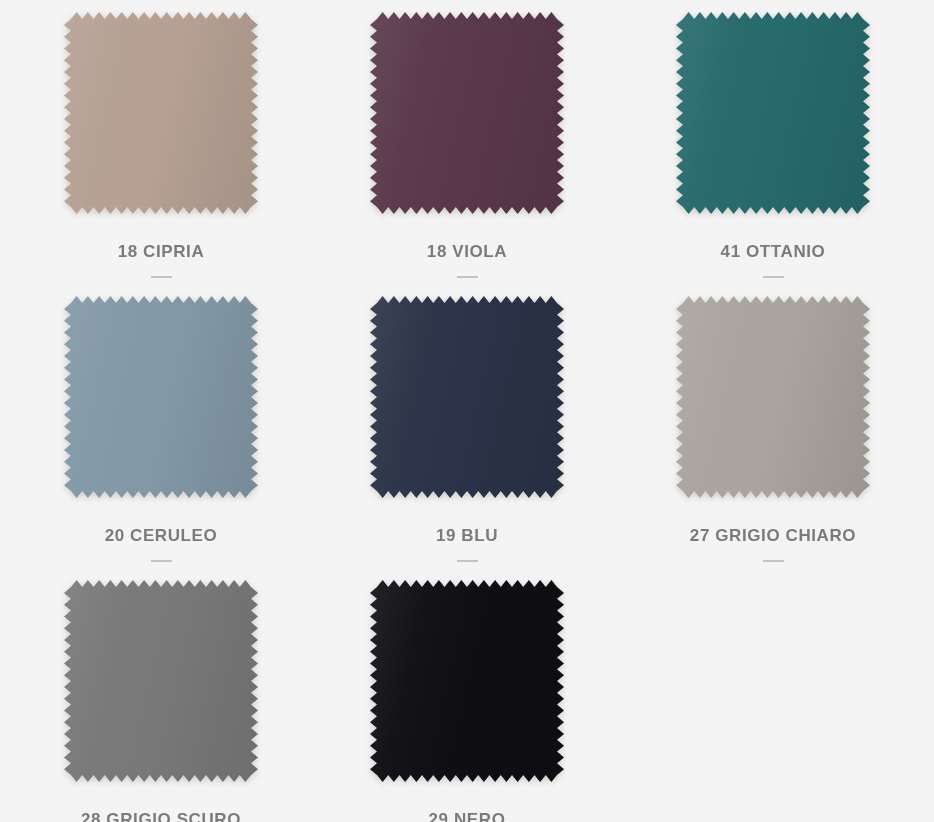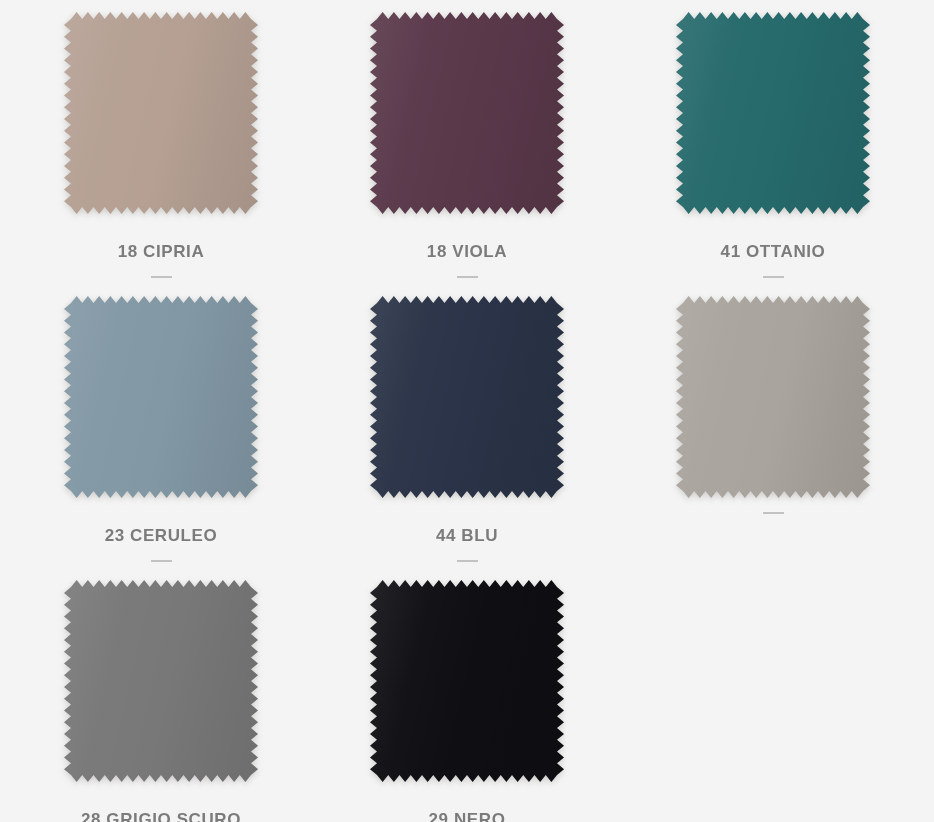--- a/index.html
+++ b/index.html
@@ -117,40 +117,41 @@
       <div class="swatch-caption">41 OTTANIO</div>
       <div class="swatch-rule"></div>
     </div>
     <div class="swatch-cell">
       <div class="swatch-figure" style="--pink-mask: none;">
         <svg class="swatch-fabric" viewBox="0 0 194 202" preserveAspectRatio="none">
           <polygon points="7.00,7.00 12.63,0.00 18.25,7.00 23.88,0.00 29.50,7.00 35.13,0.00 40.75,7.00 46.38,0.00 52.00,7.00 57.63,0.00 63.25,7.00 68.88,0.00 74.50,7.00 80.13,0.00 85.75,7.00 91.38,0.00 97.00,7.00 102.63,0.00 108.25,7.00 113.88,0.00 119.50,7.00 125.13,0.00 130.75,7.00 136.38,0.00 142.00,7.00 147.63,0.00 153.25,7.00 158.88,0.00 164.50,7.00 170.13,0.00 175.75,7.00 181.38,0.00 187.00,7.00 194.00,12.88 187.00,18.75 194.00,24.63 187.00,30.50 194.00,36.38 187.00,42.25 194.00,48.13 187.00,54.00 194.00,59.88 187.00,65.75 194.00,71.63 187.00,77.50 194.00,83.38 187.00,89.25 194.00,95.13 187.00,101.00 194.00,106.88 187.00,112.75 194.00,118.63 187.00,124.50 194.00,130.38 187.00,136.25 194.00,142.13 187.00,148.00 194.00,153.88 187.00,159.75 194.00,165.63 187.00,171.50 194.00,177.38 187.00,183.25 194.00,189.13 187.00,195.00 181.38,202.00 175.75,195.00 170.13,202.00 164.50,195.00 158.88,202.00 153.25,195.00 147.63,202.00 142.00,195.00 136.38,202.00 130.75,195.00 125.13,202.00 119.50,195.00 113.88,202.00 108.25,195.00 102.63,202.00 97.00,195.00 91.38,202.00 85.75,195.00 80.13,202.00 74.50,195.00 68.88,202.00 63.25,195.00 57.63,202.00 52.00,195.00 46.38,202.00 40.75,195.00 35.13,202.00 29.50,195.00 23.88,202.00 18.25,195.00 12.63,202.00 7.00,195.00 0.00,189.13 7.00,183.25 0.00,177.38 7.00,171.50 0.00,165.63 7.00,159.75 0.00,153.88 7.00,148.00 0.00,142.13 7.00,136.25 0.00,130.38 7.00,124.50 0.00,118.63 7.00,112.75 0.00,106.88 7.00,101.00 0.00,95.13 7.00,89.25 0.00,83.38 7.00,77.50 0.00,71.63 7.00,65.75 0.00,59.88 7.00,54.00 0.00,48.13 7.00,42.25 0.00,36.38 7.00,30.50 0.00,24.63 7.00,18.75 0.00,12.88" fill="#8298a5"></polygon>
         </svg>
         <div class="swatch-sheen" style="clip-path: polygon(3.608% 3.465%, 6.508% 0%, 9.407% 3.465%, 12.307% 0%, 15.206% 3.465%, 18.106% 0%, 21.005% 3.465%, 23.905% 0%, 26.804% 3.465%, 29.704% 0%, 32.603% 3.465%, 35.503% 0%, 38.402% 3.465%, 41.302% 0%, 44.201% 3.465%, 47.101% 0%, 50% 3.465%, 52.899% 0%, 55.799% 3.465%, 58.698% 0%, 61.598% 3.465%, 64.497% 0%, 67.397% 3.465%, 70.296% 0%, 73.196% 3.465%, 76.095% 0%, 78.995% 3.465%, 81.894% 0%, 84.794% 3.465%, 87.693% 0%, 90.593% 3.465%, 93.492% 0%, 96.392% 3.465%, 100% 6.374%, 96.392% 9.282%, 100% 12.191%, 96.392% 15.099%, 100% 18.007%, 96.392% 20.916%, 100% 23.824%, 96.392% 26.733%, 100% 29.641%, 96.392% 32.55%, 100% 35.458%, 96.392% 38.366%, 100% 41.275%, 96.392% 44.183%, 100% 47.092%, 96.392% 50%, 100% 52.908%, 96.392% 55.817%, 100% 58.725%, 96.392% 61.634%, 100% 64.542%, 96.392% 67.45%, 100% 70.359%, 96.392% 73.267%, 100% 76.176%, 96.392% 79.084%, 100% 81.993%, 96.392% 84.901%, 100% 87.809%, 96.392% 90.718%, 100% 93.626%, 96.392% 96.535%, 93.492% 100%, 90.593% 96.535%, 87.693% 100%, 84.794% 96.535%, 81.894% 100%, 78.995% 96.535%, 76.095% 100%, 73.196% 96.535%, 70.296% 100%, 67.397% 96.535%, 64.497% 100%, 61.598% 96.535%, 58.698% 100%, 55.799% 96.535%, 52.899% 100%, 50% 96.535%, 47.101% 100%, 44.201% 96.535%, 41.302% 100%, 38.402% 96.535%, 35.503% 100%, 32.603% 96.535%, 29.704% 100%, 26.804% 96.535%, 23.905% 100%, 21.005% 96.535%, 18.106% 100%, 15.206% 96.535%, 12.307% 100%, 9.407% 96.535%, 6.508% 100%, 3.608% 96.535%, 0% 93.626%, 3.608% 90.718%, 0% 87.809%, 3.608% 84.901%, 0% 81.993%, 3.608% 79.084%, 0% 76.176%, 3.608% 73.267%, 0% 70.359%, 3.608% 67.45%, 0% 64.542%, 3.608% 61.634%, 0% 58.725%, 3.608% 55.817%, 0% 52.908%, 3.608% 50%, 0% 47.092%, 3.608% 44.183%, 0% 41.275%, 3.608% 38.366%, 0% 35.458%, 3.608% 32.55%, 0% 29.641%, 3.608% 26.733%, 0% 23.824%, 3.608% 20.916%, 0% 18.007%, 3.608% 15.099%, 0% 12.191%, 3.608% 9.282%, 0% 6.374%);"></div>
       </div>
-      <div class="swatch-caption">23 CERULEO</div>
+      <div class="swatch-caption">20 CERULEO</div>
       <div class="swatch-rule"></div>
     </div>
     <div class="swatch-cell">
       <div class="swatch-figure" style="--pink-mask: none;">
         <svg class="swatch-fabric" viewBox="0 0 194 202" preserveAspectRatio="none">
           <polygon points="7.00,7.00 12.63,0.00 18.25,7.00 23.88,0.00 29.50,7.00 35.13,0.00 40.75,7.00 46.38,0.00 52.00,7.00 57.63,0.00 63.25,7.00 68.88,0.00 74.50,7.00 80.13,0.00 85.75,7.00 91.38,0.00 97.00,7.00 102.63,0.00 108.25,7.00 113.88,0.00 119.50,7.00 125.13,0.00 130.75,7.00 136.38,0.00 142.00,7.00 147.63,0.00 153.25,7.00 158.88,0.00 164.50,7.00 170.13,0.00 175.75,7.00 181.38,0.00 187.00,7.00 194.00,12.88 187.00,18.75 194.00,24.63 187.00,30.50 194.00,36.38 187.00,42.25 194.00,48.13 187.00,54.00 194.00,59.88 187.00,65.75 194.00,71.63 187.00,77.50 194.00,83.38 187.00,89.25 194.00,95.13 187.00,101.00 194.00,106.88 187.00,112.75 194.00,118.63 187.00,124.50 194.00,130.38 187.00,136.25 194.00,142.13 187.00,148.00 194.00,153.88 187.00,159.75 194.00,165.63 187.00,171.50 194.00,177.38 187.00,183.25 194.00,189.13 187.00,195.00 181.38,202.00 175.75,195.00 170.13,202.00 164.50,195.00 158.88,202.00 153.25,195.00 147.63,202.00 142.00,195.00 136.38,202.00 130.75,195.00 125.13,202.00 119.50,195.00 113.88,202.00 108.25,195.00 102.63,202.00 97.00,195.00 91.38,202.00 85.75,195.00 80.13,202.00 74.50,195.00 68.88,202.00 63.25,195.00 57.63,202.00 52.00,195.00 46.38,202.00 40.75,195.00 35.13,202.00 29.50,195.00 23.88,202.00 18.25,195.00 12.63,202.00 7.00,195.00 0.00,189.13 7.00,183.25 0.00,177.38 7.00,171.50 0.00,165.63 7.00,159.75 0.00,153.88 7.00,148.00 0.00,142.13 7.00,136.25 0.00,130.38 7.00,124.50 0.00,118.63 7.00,112.75 0.00,106.88 7.00,101.00 0.00,95.13 7.00,89.25 0.00,83.38 7.00,77.50 0.00,71.63 7.00,65.75 0.00,59.88 7.00,54.00 0.00,48.13 7.00,42.25 0.00,36.38 7.00,30.50 0.00,24.63 7.00,18.75 0.00,12.88" fill="#2a3347"></polygon>
         </svg>
         <div class="swatch-sheen" style="clip-path: polygon(3.608% 3.465%, 6.508% 0%, 9.407% 3.465%, 12.307% 0%, 15.206% 3.465%, 18.106% 0%, 21.005% 3.465%, 23.905% 0%, 26.804% 3.465%, 29.704% 0%, 32.603% 3.465%, 35.503% 0%, 38.402% 3.465%, 41.302% 0%, 44.201% 3.465%, 47.101% 0%, 50% 3.465%, 52.899% 0%, 55.799% 3.465%, 58.698% 0%, 61.598% 3.465%, 64.497% 0%, 67.397% 3.465%, 70.296% 0%, 73.196% 3.465%, 76.095% 0%, 78.995% 3.465%, 81.894% 0%, 84.794% 3.465%, 87.693% 0%, 90.593% 3.465%, 93.492% 0%, 96.392% 3.465%, 100% 6.374%, 96.392% 9.282%, 100% 12.191%, 96.392% 15.099%, 100% 18.007%, 96.392% 20.916%, 100% 23.824%, 96.392% 26.733%, 100% 29.641%, 96.392% 32.55%, 100% 35.458%, 96.392% 38.366%, 100% 41.275%, 96.392% 44.183%, 100% 47.092%, 96.392% 50%, 100% 52.908%, 96.392% 55.817%, 100% 58.725%, 96.392% 61.634%, 100% 64.542%, 96.392% 67.45%, 100% 70.359%, 96.392% 73.267%, 100% 76.176%, 96.392% 79.084%, 100% 81.993%, 96.392% 84.901%, 100% 87.809%, 96.392% 90.718%, 100% 93.626%, 96.392% 96.535%, 93.492% 100%, 90.593% 96.535%, 87.693% 100%, 84.794% 96.535%, 81.894% 100%, 78.995% 96.535%, 76.095% 100%, 73.196% 96.535%, 70.296% 100%, 67.397% 96.535%, 64.497% 100%, 61.598% 96.535%, 58.698% 100%, 55.799% 96.535%, 52.899% 100%, 50% 96.535%, 47.101% 100%, 44.201% 96.535%, 41.302% 100%, 38.402% 96.535%, 35.503% 100%, 32.603% 96.535%, 29.704% 100%, 26.804% 96.535%, 23.905% 100%, 21.005% 96.535%, 18.106% 100%, 15.206% 96.535%, 12.307% 100%, 9.407% 96.535%, 6.508% 100%, 3.608% 96.535%, 0% 93.626%, 3.608% 90.718%, 0% 87.809%, 3.608% 84.901%, 0% 81.993%, 3.608% 79.084%, 0% 76.176%, 3.608% 73.267%, 0% 70.359%, 3.608% 67.45%, 0% 64.542%, 3.608% 61.634%, 0% 58.725%, 3.608% 55.817%, 0% 52.908%, 3.608% 50%, 0% 47.092%, 3.608% 44.183%, 0% 41.275%, 3.608% 38.366%, 0% 35.458%, 3.608% 32.55%, 0% 29.641%, 3.608% 26.733%, 0% 23.824%, 3.608% 20.916%, 0% 18.007%, 3.608% 15.099%, 0% 12.191%, 3.608% 9.282%, 0% 6.374%);"></div>
       </div>
-      <div class="swatch-caption">44 BLU</div>
+      <div class="swatch-caption">19 BLU</div>
       <div class="swatch-rule"></div>
     </div>
     <div class="swatch-cell">
       <div class="swatch-figure" style="--pink-mask: none;">
         <svg class="swatch-fabric" viewBox="0 0 194 202" preserveAspectRatio="none">
           <polygon points="7.00,7.00 12.63,0.00 18.25,7.00 23.88,0.00 29.50,7.00 35.13,0.00 40.75,7.00 46.38,0.00 52.00,7.00 57.63,0.00 63.25,7.00 68.88,0.00 74.50,7.00 80.13,0.00 85.75,7.00 91.38,0.00 97.00,7.00 102.63,0.00 108.25,7.00 113.88,0.00 119.50,7.00 125.13,0.00 130.75,7.00 136.38,0.00 142.00,7.00 147.63,0.00 153.25,7.00 158.88,0.00 164.50,7.00 170.13,0.00 175.75,7.00 181.38,0.00 187.00,7.00 194.00,12.88 187.00,18.75 194.00,24.63 187.00,30.50 194.00,36.38 187.00,42.25 194.00,48.13 187.00,54.00 194.00,59.88 187.00,65.75 194.00,71.63 187.00,77.50 194.00,83.38 187.00,89.25 194.00,95.13 187.00,101.00 194.00,106.88 187.00,112.75 194.00,118.63 187.00,124.50 194.00,130.38 187.00,136.25 194.00,142.13 187.00,148.00 194.00,153.88 187.00,159.75 194.00,165.63 187.00,171.50 194.00,177.38 187.00,183.25 194.00,189.13 187.00,195.00 181.38,202.00 175.75,195.00 170.13,202.00 164.50,195.00 158.88,202.00 153.25,195.00 147.63,202.00 142.00,195.00 136.38,202.00 130.75,195.00 125.13,202.00 119.50,195.00 113.88,202.00 108.25,195.00 102.63,202.00 97.00,195.00 91.38,202.00 85.75,195.00 80.13,202.00 74.50,195.00 68.88,202.00 63.25,195.00 57.63,202.00 52.00,195.00 46.38,202.00 40.75,195.00 35.13,202.00 29.50,195.00 23.88,202.00 18.25,195.00 12.63,202.00 7.00,195.00 0.00,189.13 7.00,183.25 0.00,177.38 7.00,171.50 0.00,165.63 7.00,159.75 0.00,153.88 7.00,148.00 0.00,142.13 7.00,136.25 0.00,130.38 7.00,124.50 0.00,118.63 7.00,112.75 0.00,106.88 7.00,101.00 0.00,95.13 7.00,89.25 0.00,83.38 7.00,77.50 0.00,71.63 7.00,65.75 0.00,59.88 7.00,54.00 0.00,48.13 7.00,42.25 0.00,36.38 7.00,30.50 0.00,24.63 7.00,18.75 0.00,12.88" fill="#a9a49d"></polygon>
         </svg>
         <div class="swatch-sheen" style="clip-path: polygon(3.608% 3.465%, 6.508% 0%, 9.407% 3.465%, 12.307% 0%, 15.206% 3.465%, 18.106% 0%, 21.005% 3.465%, 23.905% 0%, 26.804% 3.465%, 29.704% 0%, 32.603% 3.465%, 35.503% 0%, 38.402% 3.465%, 41.302% 0%, 44.201% 3.465%, 47.101% 0%, 50% 3.465%, 52.899% 0%, 55.799% 3.465%, 58.698% 0%, 61.598% 3.465%, 64.497% 0%, 67.397% 3.465%, 70.296% 0%, 73.196% 3.465%, 76.095% 0%, 78.995% 3.465%, 81.894% 0%, 84.794% 3.465%, 87.693% 0%, 90.593% 3.465%, 93.492% 0%, 96.392% 3.465%, 100% 6.374%, 96.392% 9.282%, 100% 12.191%, 96.392% 15.099%, 100% 18.007%, 96.392% 20.916%, 100% 23.824%, 96.392% 26.733%, 100% 29.641%, 96.392% 32.55%, 100% 35.458%, 96.392% 38.366%, 100% 41.275%, 96.392% 44.183%, 100% 47.092%, 96.392% 50%, 100% 52.908%, 96.392% 55.817%, 100% 58.725%, 96.392% 61.634%, 100% 64.542%, 96.392% 67.45%, 100% 70.359%, 96.392% 73.267%, 100% 76.176%, 96.392% 79.084%, 100% 81.993%, 96.392% 84.901%, 100% 87.809%, 96.392% 90.718%, 100% 93.626%, 96.392% 96.535%, 93.492% 100%, 90.593% 96.535%, 87.693% 100%, 84.794% 96.535%, 81.894% 100%, 78.995% 96.535%, 76.095% 100%, 73.196% 96.535%, 70.296% 100%, 67.397% 96.535%, 64.497% 100%, 61.598% 96.535%, 58.698% 100%, 55.799% 96.535%, 52.899% 100%, 50% 96.535%, 47.101% 100%, 44.201% 96.535%, 41.302% 100%, 38.402% 96.535%, 35.503% 100%, 32.603% 96.535%, 29.704% 100%, 26.804% 96.535%, 23.905% 100%, 21.005% 96.535%, 18.106% 100%, 15.206% 96.535%, 12.307% 100%, 9.407% 96.535%, 6.508% 100%, 3.608% 96.535%, 0% 93.626%, 3.608% 90.718%, 0% 87.809%, 3.608% 84.901%, 0% 81.993%, 3.608% 79.084%, 0% 76.176%, 3.608% 73.267%, 0% 70.359%, 3.608% 67.45%, 0% 64.542%, 3.608% 61.634%, 0% 58.725%, 3.608% 55.817%, 0% 52.908%, 3.608% 50%, 0% 47.092%, 3.608% 44.183%, 0% 41.275%, 3.608% 38.366%, 0% 35.458%, 3.608% 32.55%, 0% 29.641%, 3.608% 26.733%, 0% 23.824%, 3.608% 20.916%, 0% 18.007%, 3.608% 15.099%, 0% 12.191%, 3.608% 9.282%, 0% 6.374%);"></div>
       </div>
+      <div class="swatch-caption">27 GRIGIO CHIARO</div>
       <div class="swatch-rule"></div>
     </div>
     <div class="swatch-cell">
       <div class="swatch-figure" style="--pink-mask: none;">
         <svg class="swatch-fabric" viewBox="0 0 194 202" preserveAspectRatio="none">
           <polygon points="7.00,7.00 12.63,0.00 18.25,7.00 23.88,0.00 29.50,7.00 35.13,0.00 40.75,7.00 46.38,0.00 52.00,7.00 57.63,0.00 63.25,7.00 68.88,0.00 74.50,7.00 80.13,0.00 85.75,7.00 91.38,0.00 97.00,7.00 102.63,0.00 108.25,7.00 113.88,0.00 119.50,7.00 125.13,0.00 130.75,7.00 136.38,0.00 142.00,7.00 147.63,0.00 153.25,7.00 158.88,0.00 164.50,7.00 170.13,0.00 175.75,7.00 181.38,0.00 187.00,7.00 194.00,12.88 187.00,18.75 194.00,24.63 187.00,30.50 194.00,36.38 187.00,42.25 194.00,48.13 187.00,54.00 194.00,59.88 187.00,65.75 194.00,71.63 187.00,77.50 194.00,83.38 187.00,89.25 194.00,95.13 187.00,101.00 194.00,106.88 187.00,112.75 194.00,118.63 187.00,124.50 194.00,130.38 187.00,136.25 194.00,142.13 187.00,148.00 194.00,153.88 187.00,159.75 194.00,165.63 187.00,171.50 194.00,177.38 187.00,183.25 194.00,189.13 187.00,195.00 181.38,202.00 175.75,195.00 170.13,202.00 164.50,195.00 158.88,202.00 153.25,195.00 147.63,202.00 142.00,195.00 136.38,202.00 130.75,195.00 125.13,202.00 119.50,195.00 113.88,202.00 108.25,195.00 102.63,202.00 97.00,195.00 91.38,202.00 85.75,195.00 80.13,202.00 74.50,195.00 68.88,202.00 63.25,195.00 57.63,202.00 52.00,195.00 46.38,202.00 40.75,195.00 35.13,202.00 29.50,195.00 23.88,202.00 18.25,195.00 12.63,202.00 7.00,195.00 0.00,189.13 7.00,183.25 0.00,177.38 7.00,171.50 0.00,165.63 7.00,159.75 0.00,153.88 7.00,148.00 0.00,142.13 7.00,136.25 0.00,130.38 7.00,124.50 0.00,118.63 7.00,112.75 0.00,106.88 7.00,101.00 0.00,95.13 7.00,89.25 0.00,83.38 7.00,77.50 0.00,71.63 7.00,65.75 0.00,59.88 7.00,54.00 0.00,48.13 7.00,42.25 0.00,36.38 7.00,30.50 0.00,24.63 7.00,18.75 0.00,12.88" fill="#787878"></polygon>
         </svg>
         <div class="swatch-sheen" style="clip-path: polygon(3.608% 3.465%, 6.508% 0%, 9.407% 3.465%, 12.307% 0%, 15.206% 3.465%, 18.106% 0%, 21.005% 3.465%, 23.905% 0%, 26.804% 3.465%, 29.704% 0%, 32.603% 3.465%, 35.503% 0%, 38.402% 3.465%, 41.302% 0%, 44.201% 3.465%, 47.101% 0%, 50% 3.465%, 52.899% 0%, 55.799% 3.465%, 58.698% 0%, 61.598% 3.465%, 64.497% 0%, 67.397% 3.465%, 70.296% 0%, 73.196% 3.465%, 76.095% 0%, 78.995% 3.465%, 81.894% 0%, 84.794% 3.465%, 87.693% 0%, 90.593% 3.465%, 93.492% 0%, 96.392% 3.465%, 100% 6.374%, 96.392% 9.282%, 100% 12.191%, 96.392% 15.099%, 100% 18.007%, 96.392% 20.916%, 100% 23.824%, 96.392% 26.733%, 100% 29.641%, 96.392% 32.55%, 100% 35.458%, 96.392% 38.366%, 100% 41.275%, 96.392% 44.183%, 100% 47.092%, 96.392% 50%, 100% 52.908%, 96.392% 55.817%, 100% 58.725%, 96.392% 61.634%, 100% 64.542%, 96.392% 67.45%, 100% 70.359%, 96.392% 73.267%, 100% 76.176%, 96.392% 79.084%, 100% 81.993%, 96.392% 84.901%, 100% 87.809%, 96.392% 90.718%, 100% 93.626%, 96.392% 96.535%, 93.492% 100%, 90.593% 96.535%, 87.693% 100%, 84.794% 96.535%, 81.894% 100%, 78.995% 96.535%, 76.095% 100%, 73.196% 96.535%, 70.296% 100%, 67.397% 96.535%, 64.497% 100%, 61.598% 96.535%, 58.698% 100%, 55.799% 96.535%, 52.899% 100%, 50% 96.535%, 47.101% 100%, 44.201% 96.535%, 41.302% 100%, 38.402% 96.535%, 35.503% 100%, 32.603% 96.535%, 29.704% 100%, 26.804% 96.535%, 23.905% 100%, 21.005% 96.535%, 18.106% 100%, 15.206% 96.535%, 12.307% 100%, 9.407% 96.535%, 6.508% 100%, 3.608% 96.535%, 0% 93.626%, 3.608% 90.718%, 0% 87.809%, 3.608% 84.901%, 0% 81.993%, 3.608% 79.084%, 0% 76.176%, 3.608% 73.267%, 0% 70.359%, 3.608% 67.45%, 0% 64.542%, 3.608% 61.634%, 0% 58.725%, 3.608% 55.817%, 0% 52.908%, 3.608% 50%, 0% 47.092%, 3.608% 44.183%, 0% 41.275%, 3.608% 38.366%, 0% 35.458%, 3.608% 32.55%, 0% 29.641%, 3.608% 26.733%, 0% 23.824%, 3.608% 20.916%, 0% 18.007%, 3.608% 15.099%, 0% 12.191%, 3.608% 9.282%, 0% 6.374%);"></div>
       </div>
       <div class="swatch-caption">28 GRIGIO SCURO</div>

